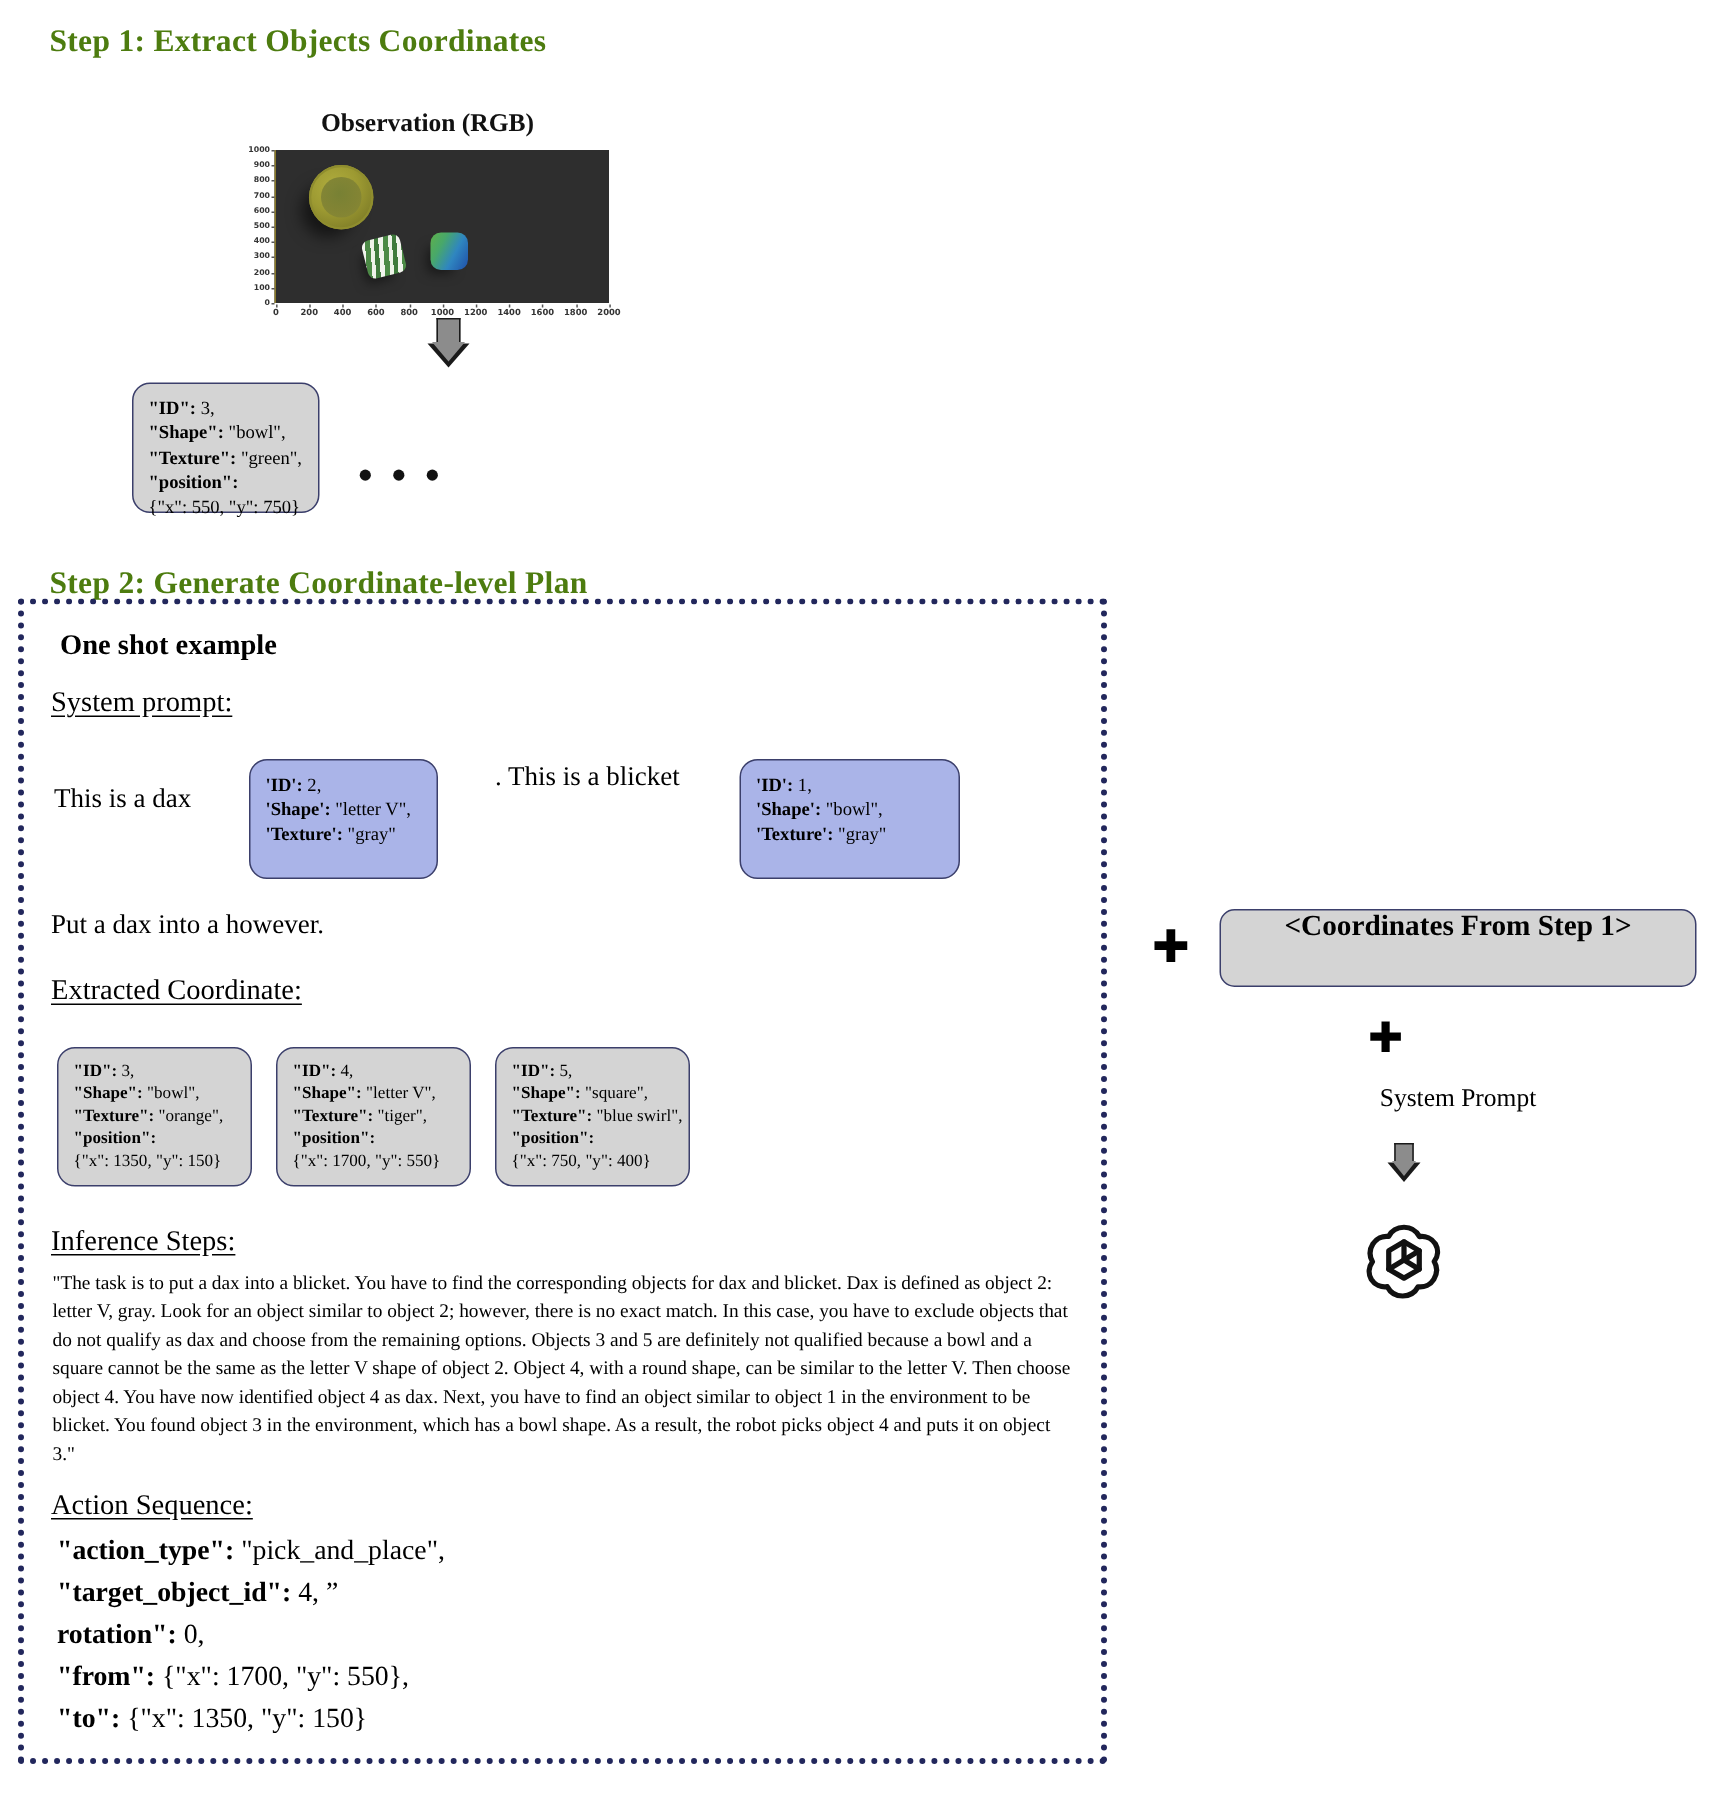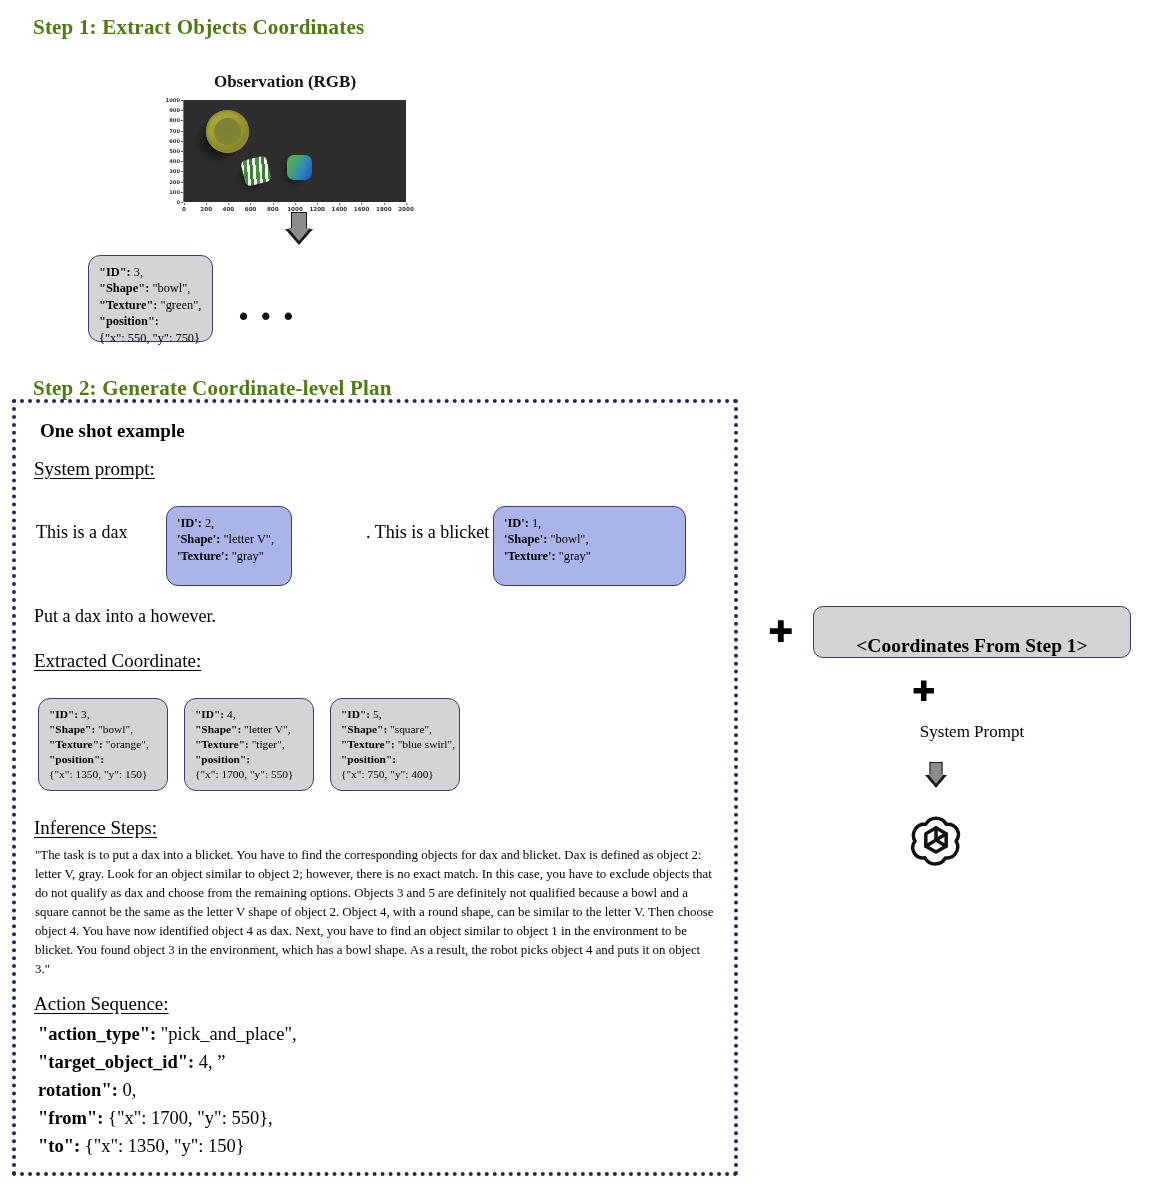--- a/index.html
+++ b/index.html
@@ -215,21 +215,21 @@
   #extracted-coordinate-label { left: 34px; top: 650px; text-align: right; }
   #inference-steps-label { left: 34px; top: 817px; }
   #action-sequence-label { left: 34px; top: 993px; }
 
   .body-line {
     position: absolute;
     font-size: 18px;
     white-space: nowrap;
   }
   #dax-text   { left: 36px; top: 522px; }
-  #sep-text   { left: 330px; top: 522px; margin-left: 36px; }
+  #sep-text   { left: 330px; top: 507px; }
   #task-text  { left: 34px; top: 606px; }
 
   #inference-paragraph {
     position: absolute;
     left: 35px;
     top: 846px;
     width: 683px;
     font-size: 12.9px;
     line-height: 1.47;
     text-align: left;
@@ -260,21 +260,21 @@
     position: absolute;
     left: 813px;
     top: 606px;
     width: 318px;
     height: 52px;
     background: #d4d4d4;
     border: 1.4px solid #3b3f6b;
     border-radius: 10px;
     box-sizing: border-box;
     display: flex;
-    align-items: flex-end;
+    align-items: flex-start;
     justify-content: center;
     font-weight: bold;
     font-size: 19.5px;
   }
   #plus-2 {
     position: absolute;
     left: 912px;
     top: 678px;
     font-family: "DejaVu Sans", sans-serif;
     font-weight: bold;
@@ -372,21 +372,21 @@
   <div><span class="k">'ID':</span>
        <span>2,</span></div>
   <div><span class="k">'Shape':</span>
        <span>"letter V",</span></div>
   <div><span class="k">'Texture':</span>
        <span>"gray"</span></div>
 </div>
 
 <div class="body-line" id="sep-text">. This is a blicket</div>
 
-<div class="info-box blue" id="blicket-box" style="left:493px; top:506px; width:193px; height:80px;">
+<div class="info-box blue" id="blicket-box" style="left:493px; top:506px; width:147px; height:80px;">
   <div><span class="k">'ID':</span>
        <span>1,</span></div>
   <div><span class="k">'Shape':</span>
        <span>"bowl",</span></div>
   <div><span class="k">'Texture':</span>
        <span>"gray"</span></div>
 </div>
 
 <div class="body-line" id="task-text">Put a dax into a however.</div>
 

